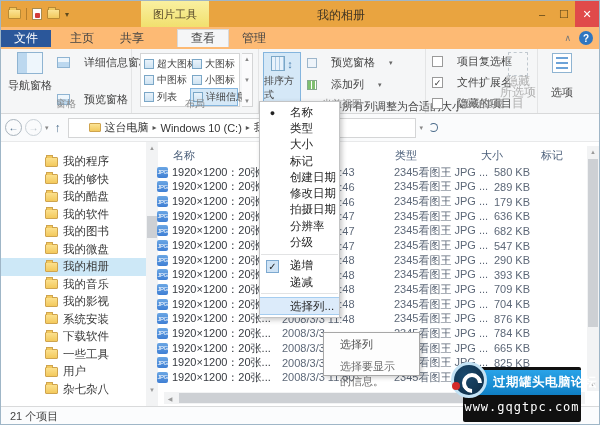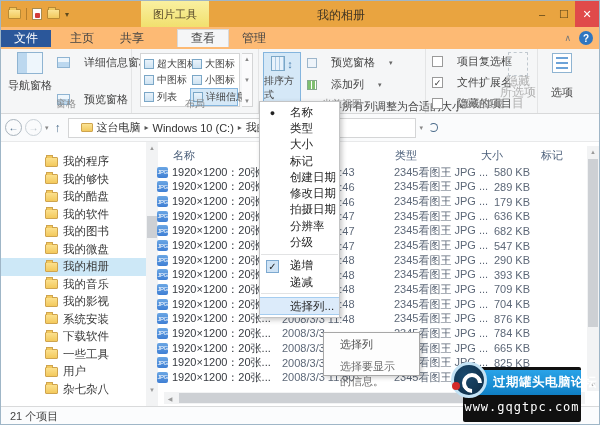--- a/index.html
+++ b/index.html
@@ -81,21 +81,21 @@
     background:repeating-linear-gradient(#6da3d8 0 2px,#fff 2px 5px);}
   .optbtn .lbl{margin-top:12px;}
 
   
   .addressbar{position:absolute;left:0;top:113px;width:100%;height:28px;background:#fafbfc;border-bottom:1px solid #e8e9ea;display:flex;align-items:center;}
   .navbtns{display:flex;align-items:center;gap:3px;padding:0 4px;}
   .circ{width:17px;height:17px;border-radius:50%;border:1px solid #a9b4bd;display:flex;align-items:center;justify-content:center;font-size:10px;color:#4a6b8a;}
   .circ.dis{color:#b9c2c9;border-color:#c9d1d7;}
   .tiny-caret{font-size:7px;color:#888;}
   .up-arr{font-size:12px;color:#4a6b8a;padding:0 3px;}
-  .crumbbox{height:20px;background:#fff;border:1px solid #d4d5d6;display:flex;align-items:center;width:348px;padding:0 12px;gap:4px;}
+  .crumbbox{height:20px;background:#fff;border:1px solid #d4d5d6;display:flex;align-items:center;width:348px;padding:0 20px;gap:4px;}
   .crumb{color:#333;white-space:nowrap;}
   .crumb-sep{font-size:8px;color:#555;}
   .crumb-folder{width:12px;height:9px;background:linear-gradient(#fbe394,#f2c95e);border:1px solid #cfa44e;border-radius:1px;flex:none;}
   .addr-tail{display:flex;align-items:center;gap:6px;padding-left:4px;}
   .refresh{width:9px;height:9px;border:1.5px solid #4a6b8a;border-radius:50%;border-left-color:transparent;position:relative;}
   .searchbox{height:20px;background:#fff;border:1px solid #d4d5d6;width:149px;margin-left:6px;display:flex;align-items:center;padding:0 5px;color:#8a8a8a;justify-content:space-between;}
   .mag{width:6px;height:6px;border:1.5px solid #5a7187;border-radius:50%;position:relative;flex:none;}
   .mag::after{content:"";position:absolute;left:6px;top:6px;width:4px;height:1.5px;background:#5a7187;transform:rotate(45deg);transform-origin:0 0;}
 
   

